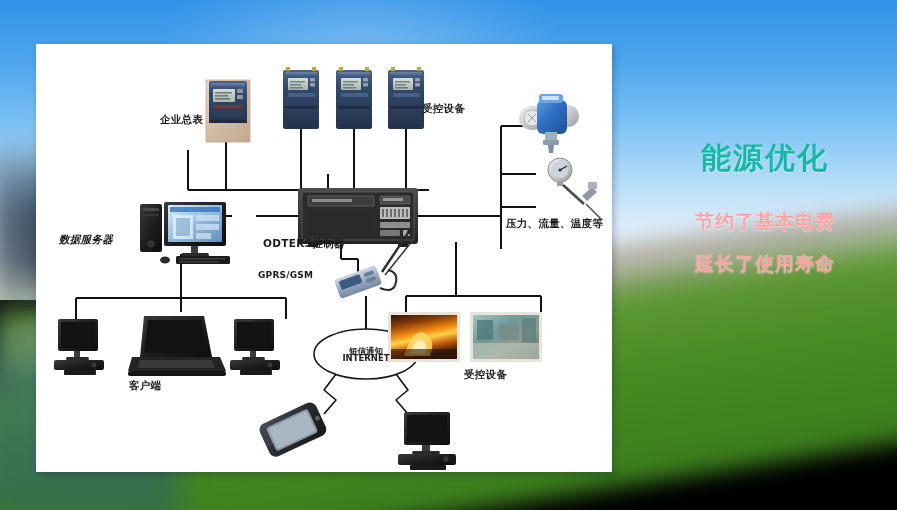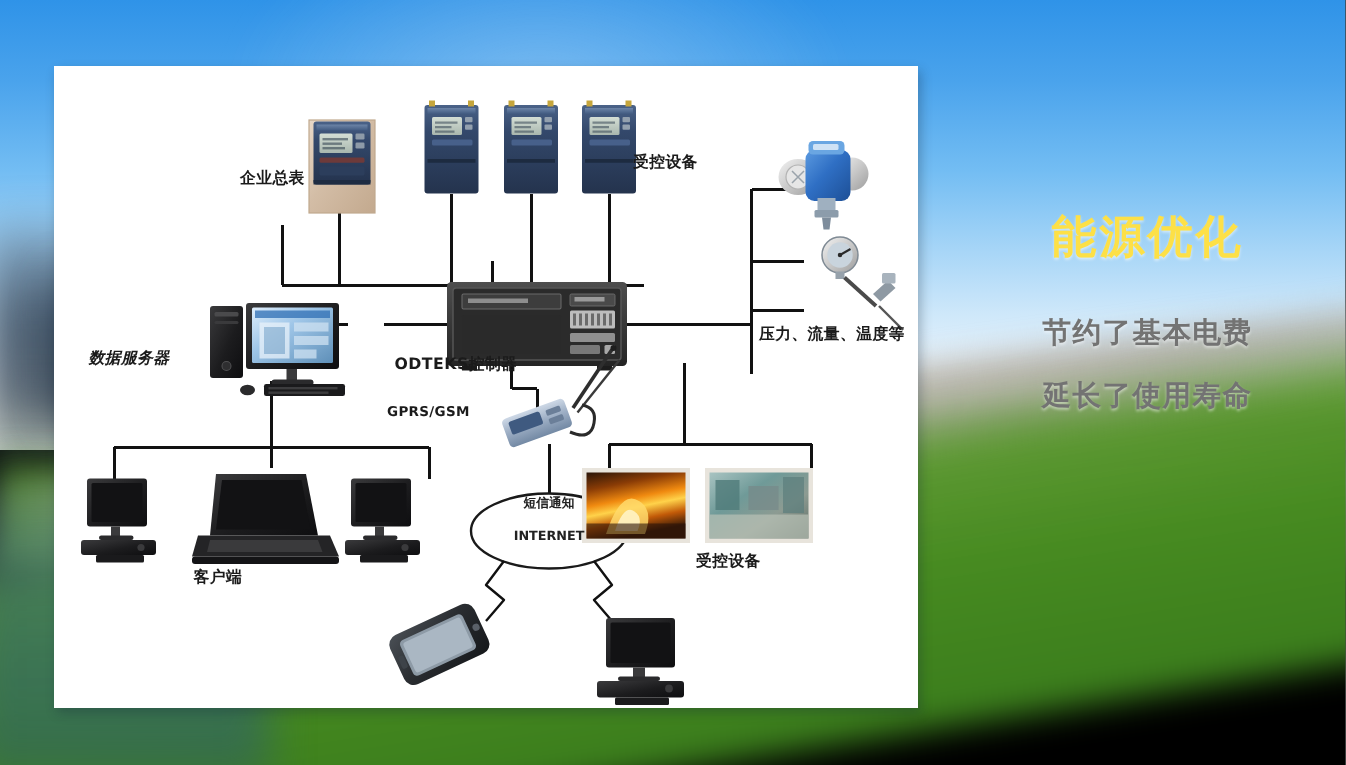--- a/index.html
+++ b/index.html
@@ -163,31 +163,31 @@
   
   #copy {
     position: absolute;
     left: 640px; top: 138px;
     width: 250px;
   }
   #copy .headline {
     font-family: "DejaVu Sans", "Liberation Sans", sans-serif;
     font-size: 30px;
     font-weight: bold;
-    color: #fde047;
+    color: #14b8a6;
     text-align: center;
     letter-spacing: 2px;
     margin: 0 0 30px 0;
     text-shadow: 0 1px 2px rgba(255,255,255,0.55);
   }
   #copy .line {
     font-family: "DejaVu Sans", "Liberation Sans", sans-serif;
     font-size: 19px;
     font-weight: bold;
-    color: #737373;
+    color: #fca5a5;
     text-align: center;
     letter-spacing: 1px;
     margin: 0 0 16px 0;
     text-shadow: 0 1px 2px rgba(255,255,255,0.5);
   }
 </style>
 </head>
 <body>
 
 <div id="stage">
@@ -565,21 +565,21 @@
       <div class="dlabel cn" style="left:386px; top:59px;">受控设备</div>
 
       <div class="dlabel cn" style="left:23px; top:190px;font-style:italic;">数据服务器</div>
 
       <div class="dlabel cn" style="left:227px; top:194px;">ODTEKS控制器</div>
 
       <div class="dlabel lat" style="left:222px; top:227px;">GPRS/GSM</div>
 
       <div class="dlabel cn" style="left:470px; top:174px;text-align:center;">压力、流量、温度等</div>
 
-      <div class="dlabel cloud" style="left:292px; top:288px; width:76px;">短信通知</div>
+      <div class="dlabel cloud" style="left:292px; top:303px; width:76px;">短信通知</div>
       <div class="dlabel cloud" style="left:292px; top:310px; width:76px;">INTERNET</div>
 
       <div class="dlabel cn" style="left:93px; top:336px;">客户端</div>
 
       <div class="dlabel cn" style="left:428px; top:325px;">受控设备</div>
     </div>
   </div>
 
   <div id="copy">
     <div class="headline">能源优化</div>

